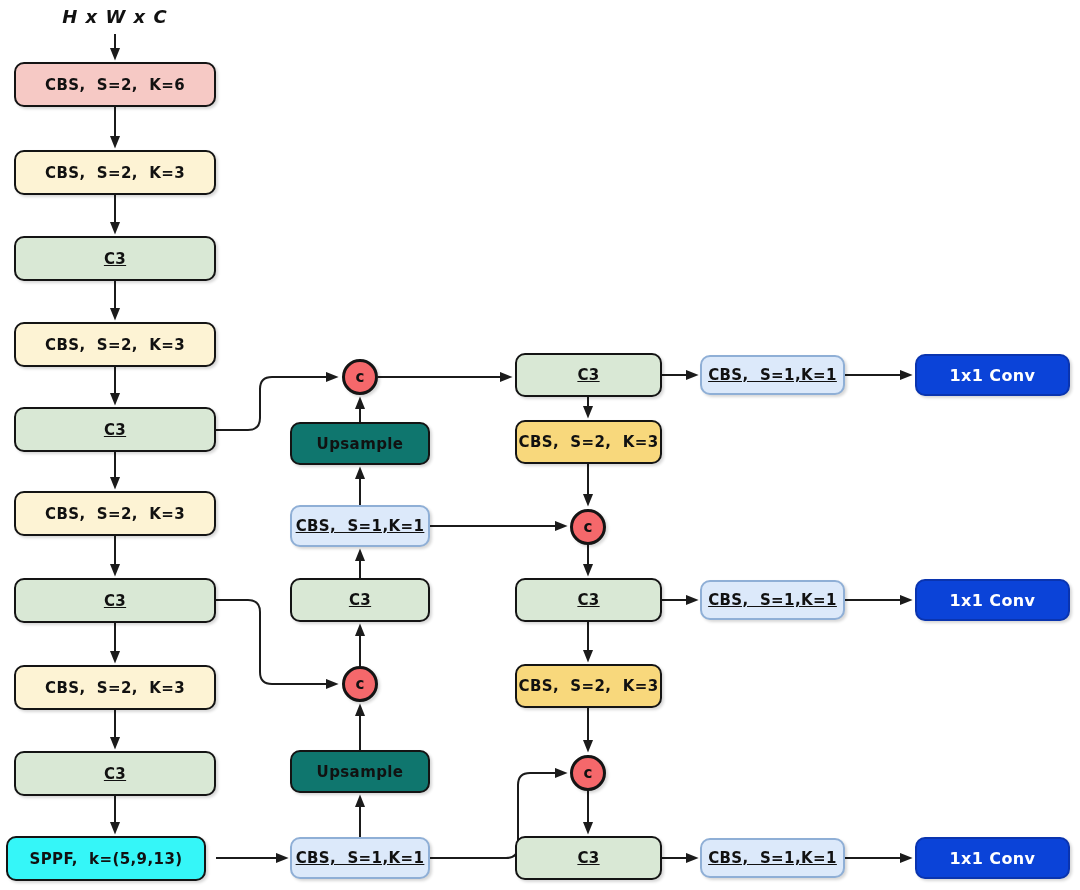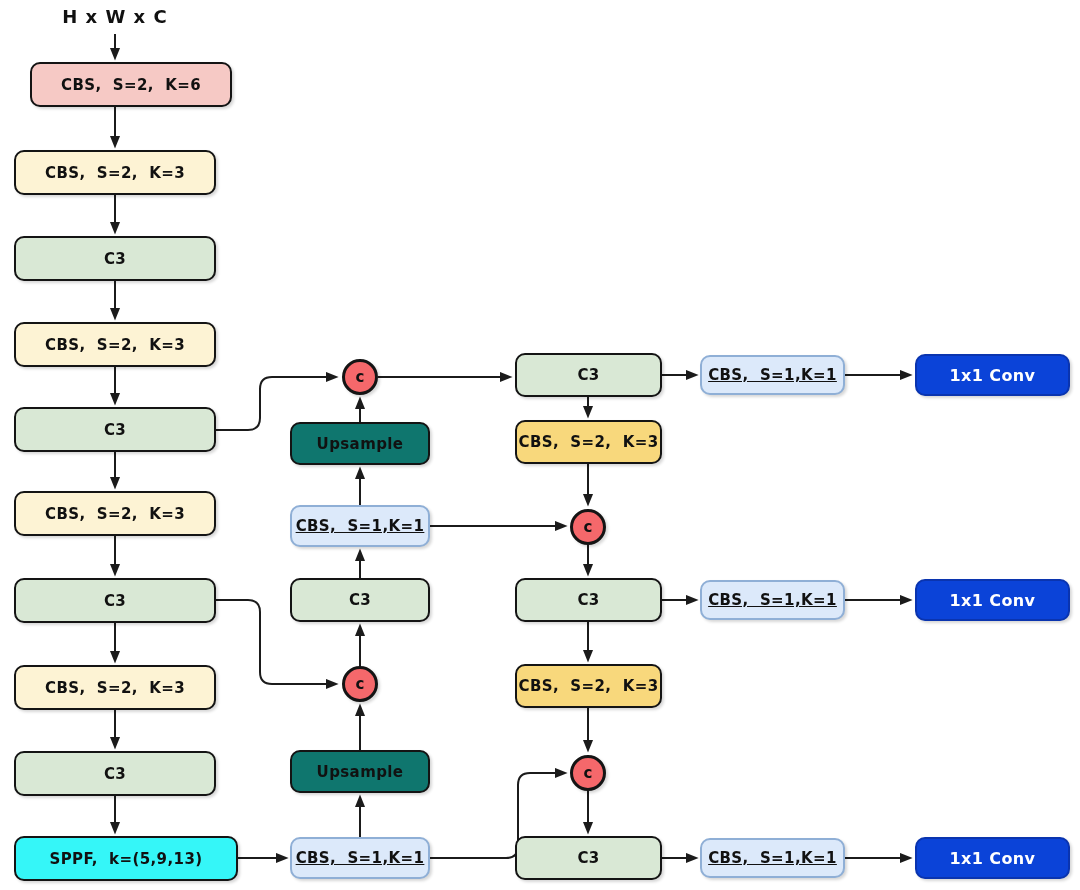--- a/index.html
+++ b/index.html
@@ -10,36 +10,36 @@
   #wires{position:absolute;left:0;top:0;width:1080px;height:890px;}
   .box{
     position:absolute;box-sizing:border-box;
     display:flex;align-items:center;justify-content:center;
     border:2.5px solid #141414;border-radius:10px;
     font-weight:bold;font-size:15px;letter-spacing:.4px;color:#111;
     white-space:pre;box-shadow:2px 2px 3px rgba(0,0,0,.16);
   }
   .stem   {background:#f6c9c5;}
   .cbs    {background:#fdf3d4;}
-  .c3     {background:#d9e8d5;}
+  .c3     {background:#d9e8d5;text-decoration:underline;}
   .golden {background:#f8d87c;}
   .yellow {background:#0f766e;}
   .lblue  {background:#dce9fa;border:2.5px solid #8fafd6;text-decoration:underline;}
   .sppf   {background:#35f6f8;}
   .convout{background:#0b43d8;border:2.5px solid #0a34af;color:#ffffff;font-size:16px;}
   .concat{
     position:absolute;width:36px;height:36px;border-radius:50%;box-sizing:border-box;
     background:#f5686b;border:3px solid #141414;
     display:flex;align-items:center;justify-content:center;
     font-weight:bold;font-size:15px;color:#111;
     box-shadow:2px 2px 3px rgba(0,0,0,.16);
   }
   .input-label{
     position:absolute;left:40px;top:6px;width:150px;text-align:center;
-    font-weight:bold;font-size:18px;letter-spacing:1px;color:#111;
+    font-weight:bold;font-size:18px;letter-spacing:1px;color:#111;font-style:italic;
   }
 </style>
 </head>
 <body>
 
 <div id="stage">
 
   <svg id="wires" viewBox="0 0 1080 890">
     <defs>
       <marker id="ah" markerUnits="userSpaceOnUse" markerWidth="13" markerHeight="11" viewBox="0 0 10 8" refX="8" refY="4" orient="auto">
@@ -88,30 +88,30 @@
       <path d="M845,375 H910" marker-end="url(#ah)"></path>
       <path d="M662,600 H696" marker-end="url(#ah)"></path>
       <path d="M845,600 H910" marker-end="url(#ah)"></path>
       <path d="M662,858 H696" marker-end="url(#ah)"></path>
       <path d="M845,858 H910" marker-end="url(#ah)"></path>
     </g>
   </svg>
 
   <div class="input-label">H x W x C</div>
 
-  <div class="box stem" style="left:30px;top:62px;width:202px;height:45px">CBS,  S=2,  K=6</div>
+  <div class="box stem" style="left:14px;top:62px;width:202px;height:45px">CBS,  S=2,  K=6</div>
   <div class="box cbs" style="left:14px;top:150px;width:202px;height:45px">CBS,  S=2,  K=3</div>
   <div class="box c3" style="left:14px;top:236px;width:202px;height:45px">C3</div>
   <div class="box cbs" style="left:14px;top:322px;width:202px;height:45px">CBS,  S=2,  K=3</div>
   <div class="box c3" style="left:14px;top:407px;width:202px;height:45px">C3</div>
   <div class="box cbs" style="left:14px;top:491px;width:202px;height:45px">CBS,  S=2,  K=3</div>
   <div class="box c3" style="left:14px;top:578px;width:202px;height:45px">C3</div>
   <div class="box cbs" style="left:14px;top:665px;width:202px;height:45px">CBS,  S=2,  K=3</div>
   <div class="box c3" style="left:14px;top:751px;width:202px;height:45px">C3</div>
-  <div class="box sppf" style="left:14px;top:836px;width:224px;height:45px">SPPF,  k=(5,9,13)</div>
+  <div class="box sppf" style="left:6px;top:836px;width:200px;height:45px">SPPF,  k=(5,9,13)</div>
 
   <div class="box yellow" style="left:290px;top:422px;width:140px;height:43px">Upsample</div>
   <div class="box lblue" style="left:290px;top:505px;width:140px;height:42px">CBS,  S=1,K=1</div>
   <div class="box c3" style="left:290px;top:578px;width:140px;height:44px">C3</div>
   <div class="box yellow" style="left:290px;top:750px;width:140px;height:43px">Upsample</div>
   <div class="box lblue" style="left:290px;top:837px;width:140px;height:42px">CBS,  S=1,K=1</div>
 
   <div class="box c3" style="left:515px;top:353px;width:147px;height:44px">C3</div>
   <div class="box golden" style="left:515px;top:420px;width:147px;height:44px">CBS,  S=2,  K=3</div>
   <div class="box c3" style="left:515px;top:578px;width:147px;height:44px">C3</div>

